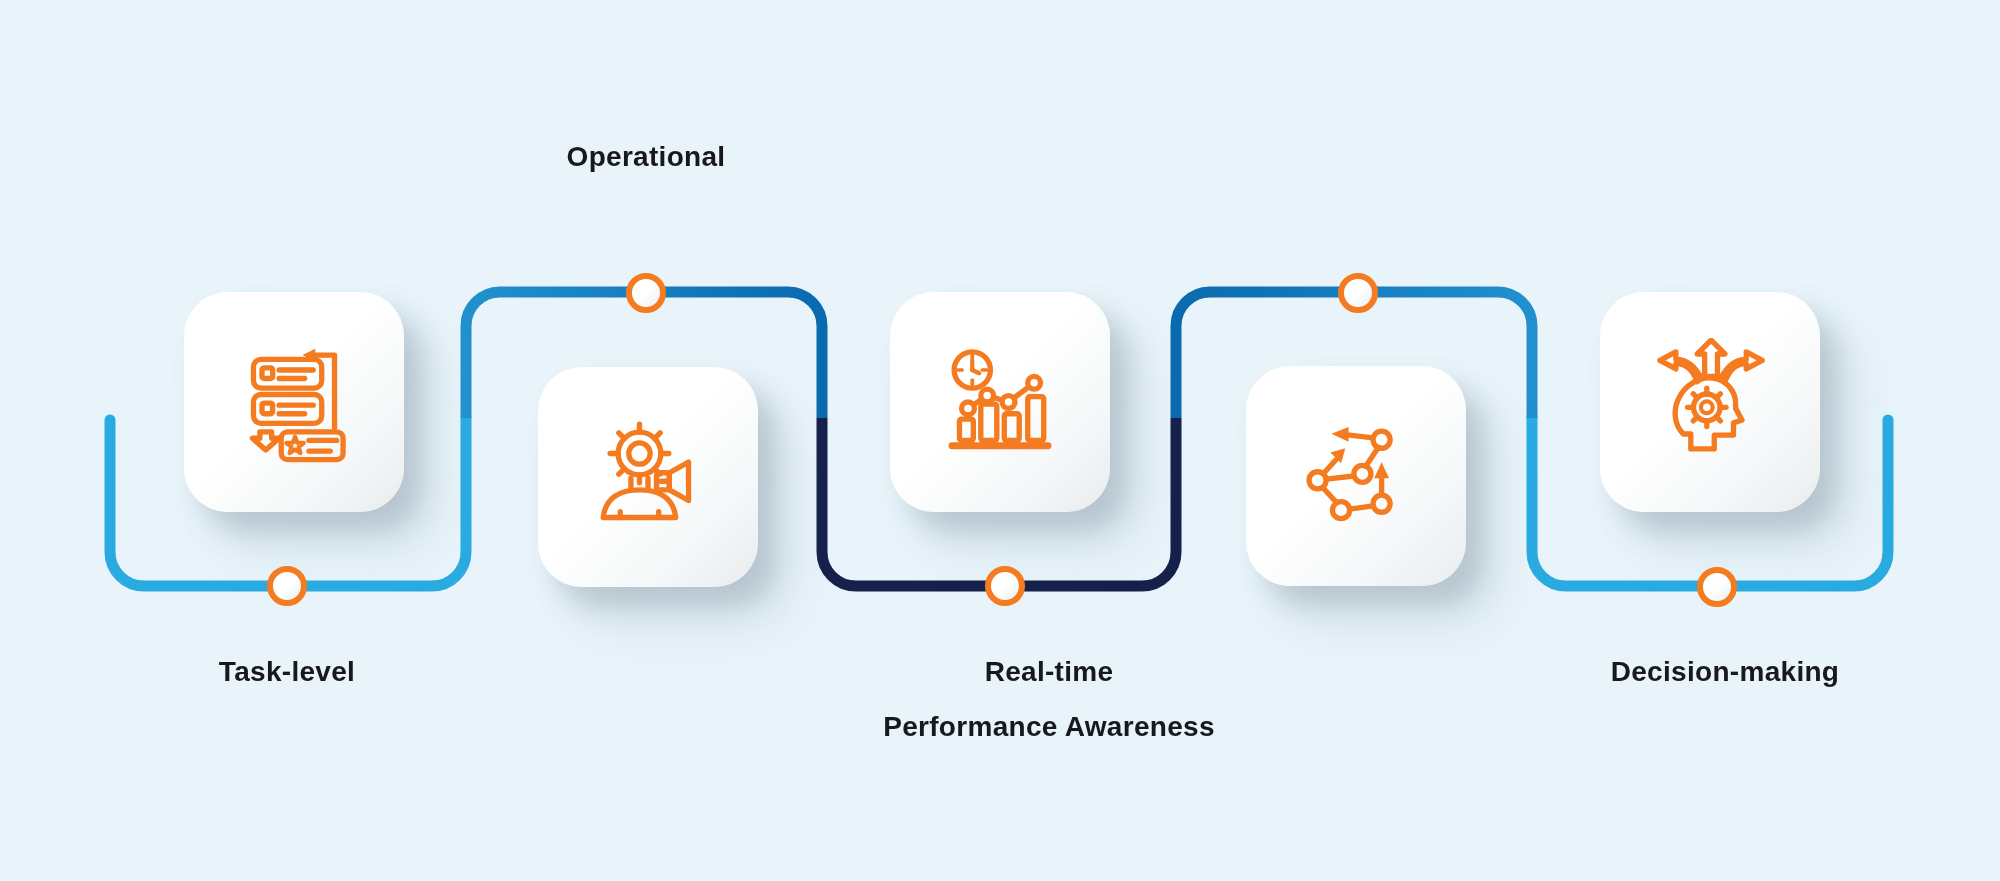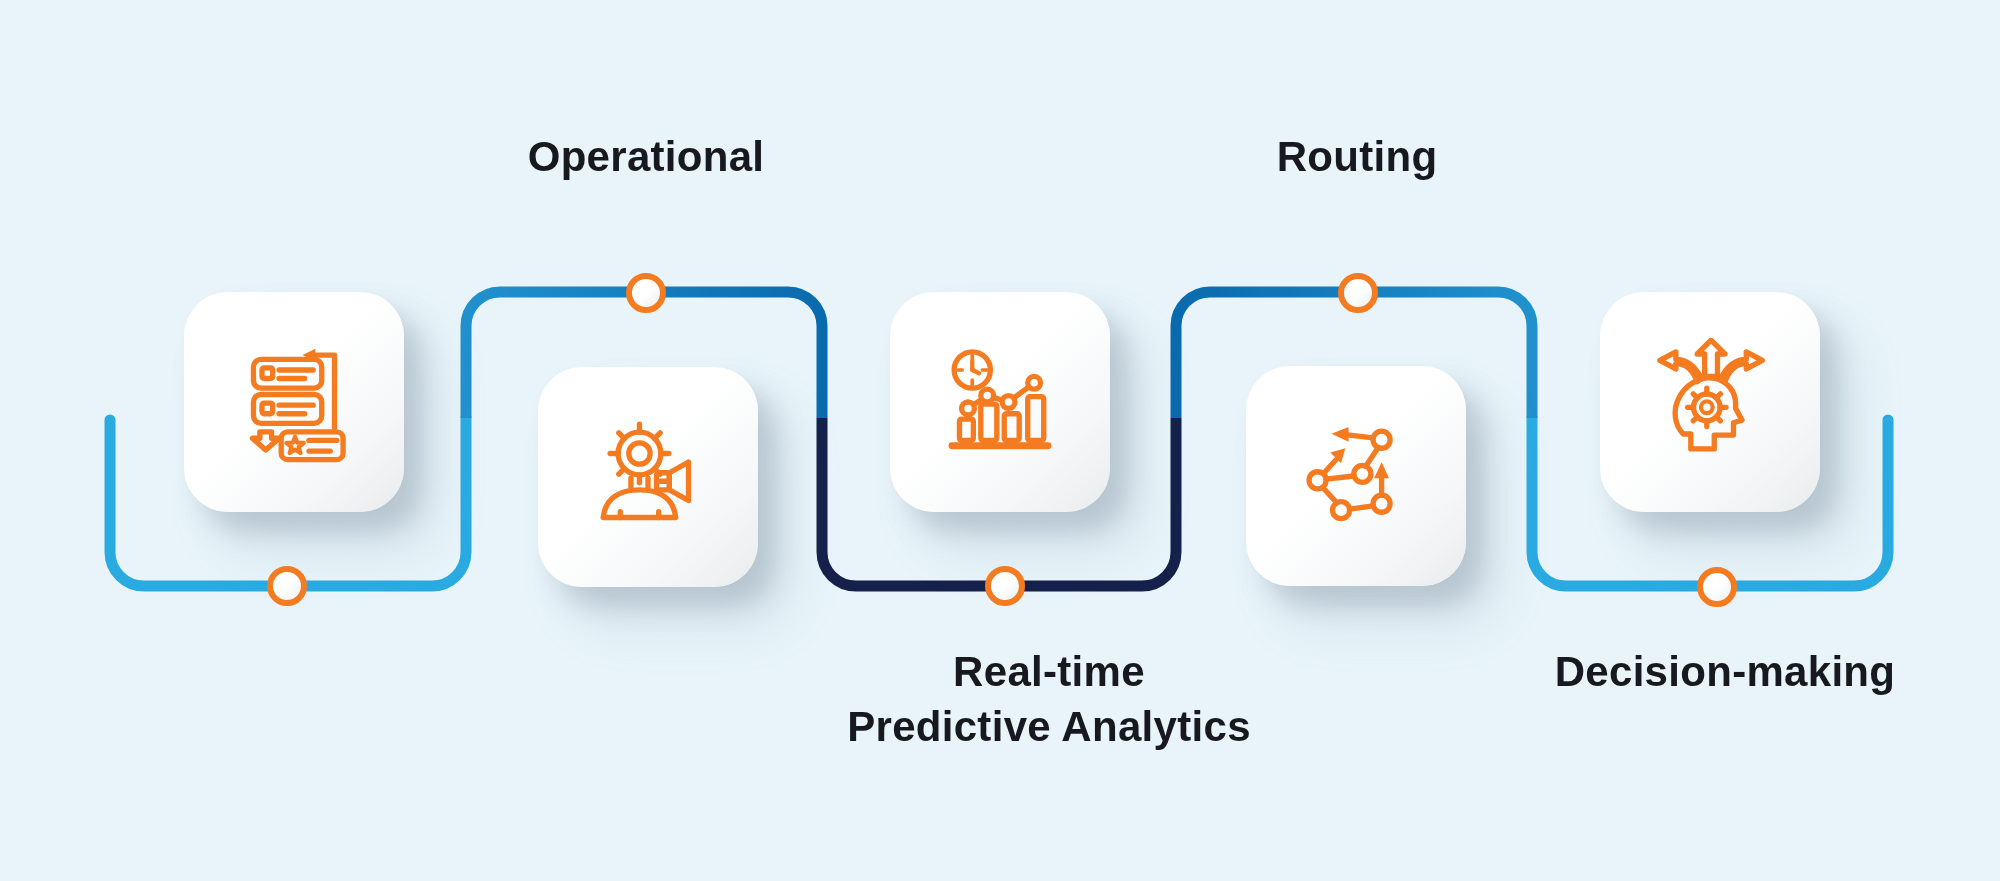--- a/index.html
+++ b/index.html
@@ -51,21 +51,21 @@
   .card4{left:1246px;top:366px;}
   .card5{left:1600px;top:292px;}
   .card svg{width:128px;height:128px;}
   .ic{stroke:var(--orange,#F47B20);fill:none;stroke-width:5;stroke-linejoin:round;stroke-linecap:round;}
   .ic-fill{fill:var(--orange,#F47B20);stroke:none;}
   .ic-white{fill:#ffffff;}
 
   
   .label{
     position:absolute;width:460px;text-align:center;
-    font-size:42px;font-weight:700;line-height:55px;
+    font-size:28px;font-weight:700;line-height:55px;
     letter-spacing:.3px;color:var(--text,#17191E);
   }
   .label span{display:block;}
   .label1{left:57px;top:644px;}
   .label2{left:416px;top:129px;}
   .label3{left:819px;top:644px;}
   .label4{left:1127px;top:129px;}
   .label5{left:1495px;top:644px;}
 </style>
 </head>
@@ -223,28 +223,28 @@
     </svg>
   </div>
 
   <div class="node node1"></div>
   <div class="node node2"></div>
   <div class="node node3"></div>
   <div class="node node4"></div>
   <div class="node node5"></div>
 
   <div class="label label1">
+    <span>Task-level</span>
   </div>
   <div class="label label2">
     <span>Operational</span>
   </div>
   <div class="label label3">
     <span>Real-time</span>
-    <span>Predictive Analytics</span>
+    <span>Performance Awareness</span>
   </div>
   <div class="label label4">
-    <span>Routing</span>
   </div>
   <div class="label label5">
     <span>Decision-making</span>
   </div>
 
 </div>
 
 </body></html>

